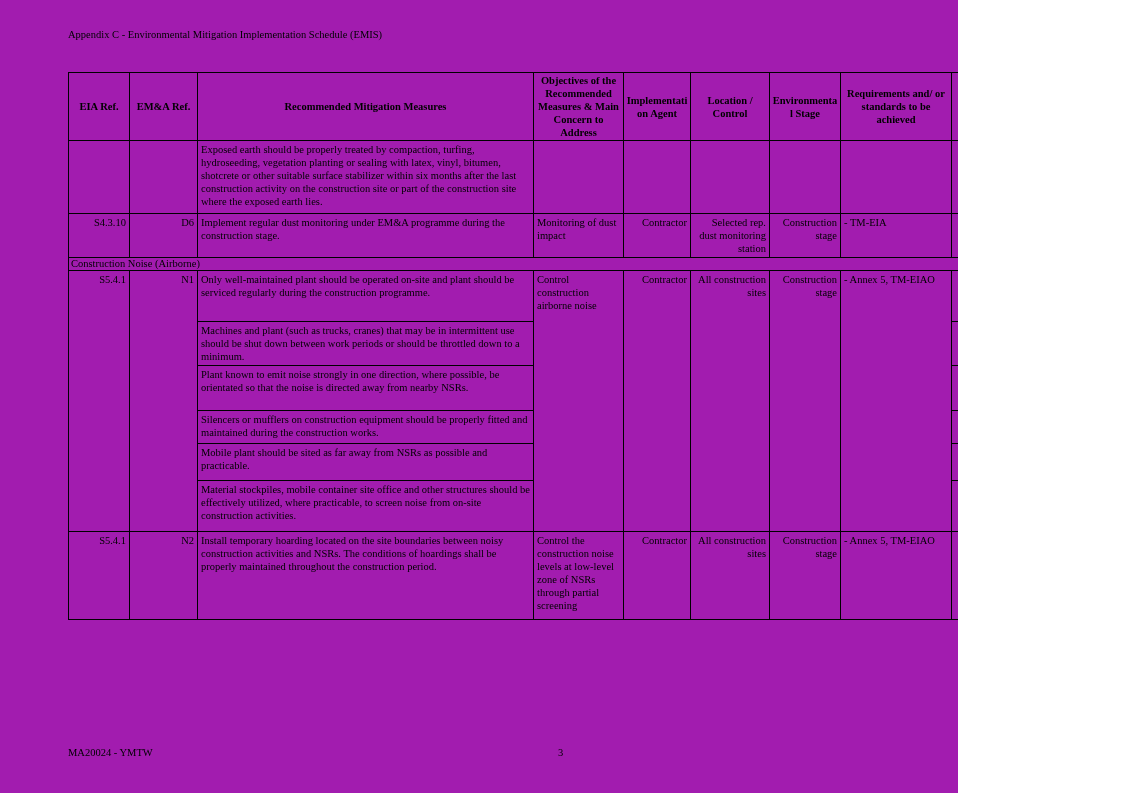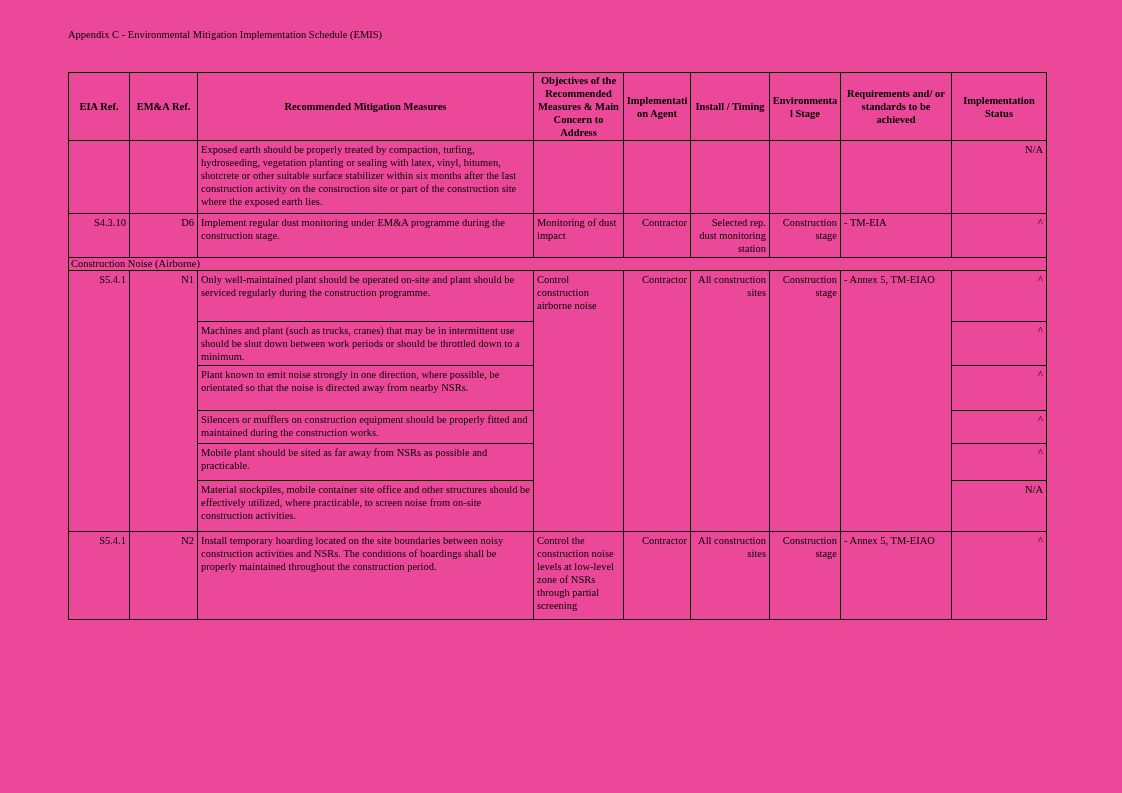--- a/index.html
+++ b/index.html
@@ -2,23 +2,23 @@
 <html><head>
 <meta charset="utf-8">
 <style>
   html, body {
     margin: 0;
     padding: 0;
     background: #ffffff;
   }
   .page {
     position: relative;
-    width: 1122px;
+    width: 958px;
     height: 793px;
-    background: #ec4899;
+    background: #a21caf;
     font-family: "Liberation Serif", serif;
     color: #000000;
     overflow: hidden;
   }
   .appendix-title {
     position: absolute;
     left: 68px;
     top: 28px;
     font-size: 10.5px;
     line-height: 13px;
@@ -86,21 +86,21 @@
       <col style="width:111px">
       <col style="width:95px">
     </colgroup>
     <thead>
       <tr style="height:64px">
         <th>EIA Ref.</th>
         <th>EM&amp;A Ref.</th>
         <th>Recommended Mitigation Measures</th>
         <th>Objectives of the Recommended Measures &amp; Main Concern to Address</th>
         <th>Implementation Agent</th>
-        <th>Install / Timing</th>
+        <th>Location / Control</th>
         <th>Environmental Stage</th>
         <th>Requirements and/ or standards to be achieved</th>
         <th>Implementation Status</th>
       </tr>
     </thead>
     <tbody>
 
       <tr style="height:73px">
         <td class="c"></td>
         <td class="c"></td>
@@ -169,14 +169,19 @@
         <td class="c">Contractor</td>
         <td class="c">All construction sites</td>
         <td class="c">Construction stage</td>
         <td>- Annex 5, TM-EIAO</td>
         <td class="c">^</td>
       </tr>
 
     </tbody>
   </table>
 
+  <div class="footer">
+    <span class="f-left">MA20024 - YMTW</span>
+    <span class="f-mid">3</span>
+    <span class="f-right">Cinotech</span>
+  </div>
 
 </div>
 
 </body></html>

